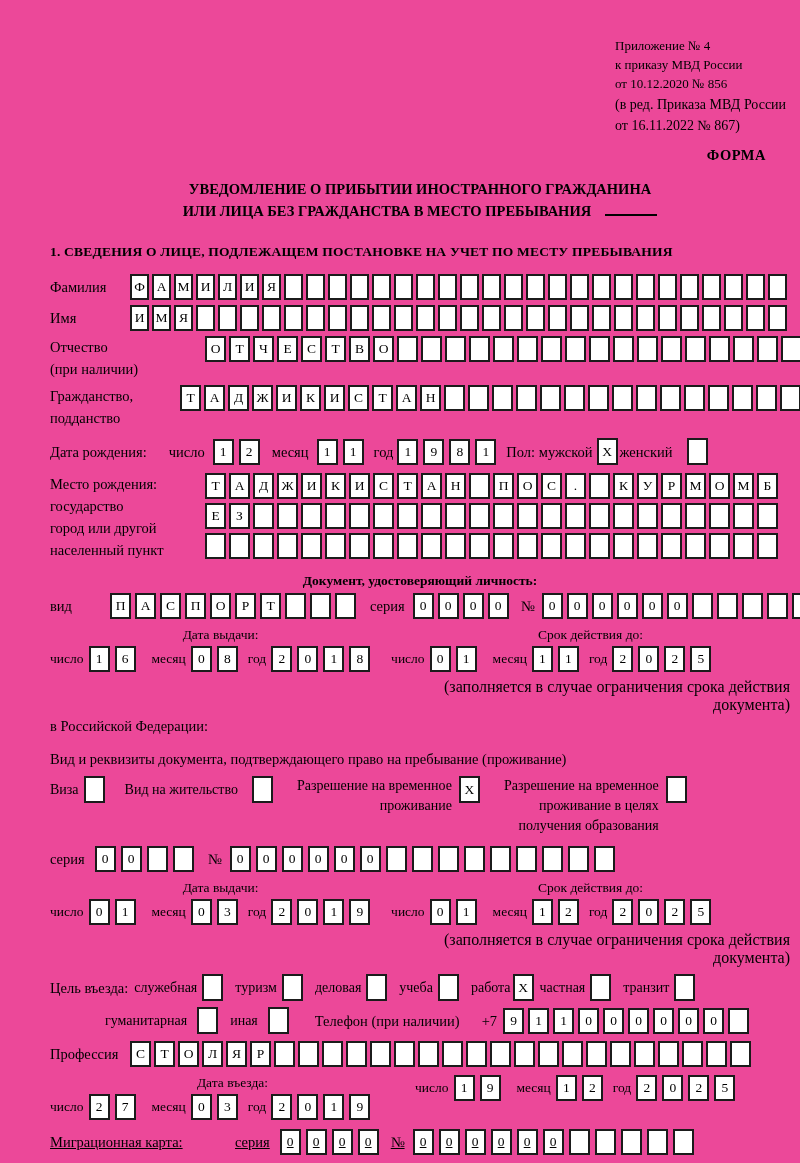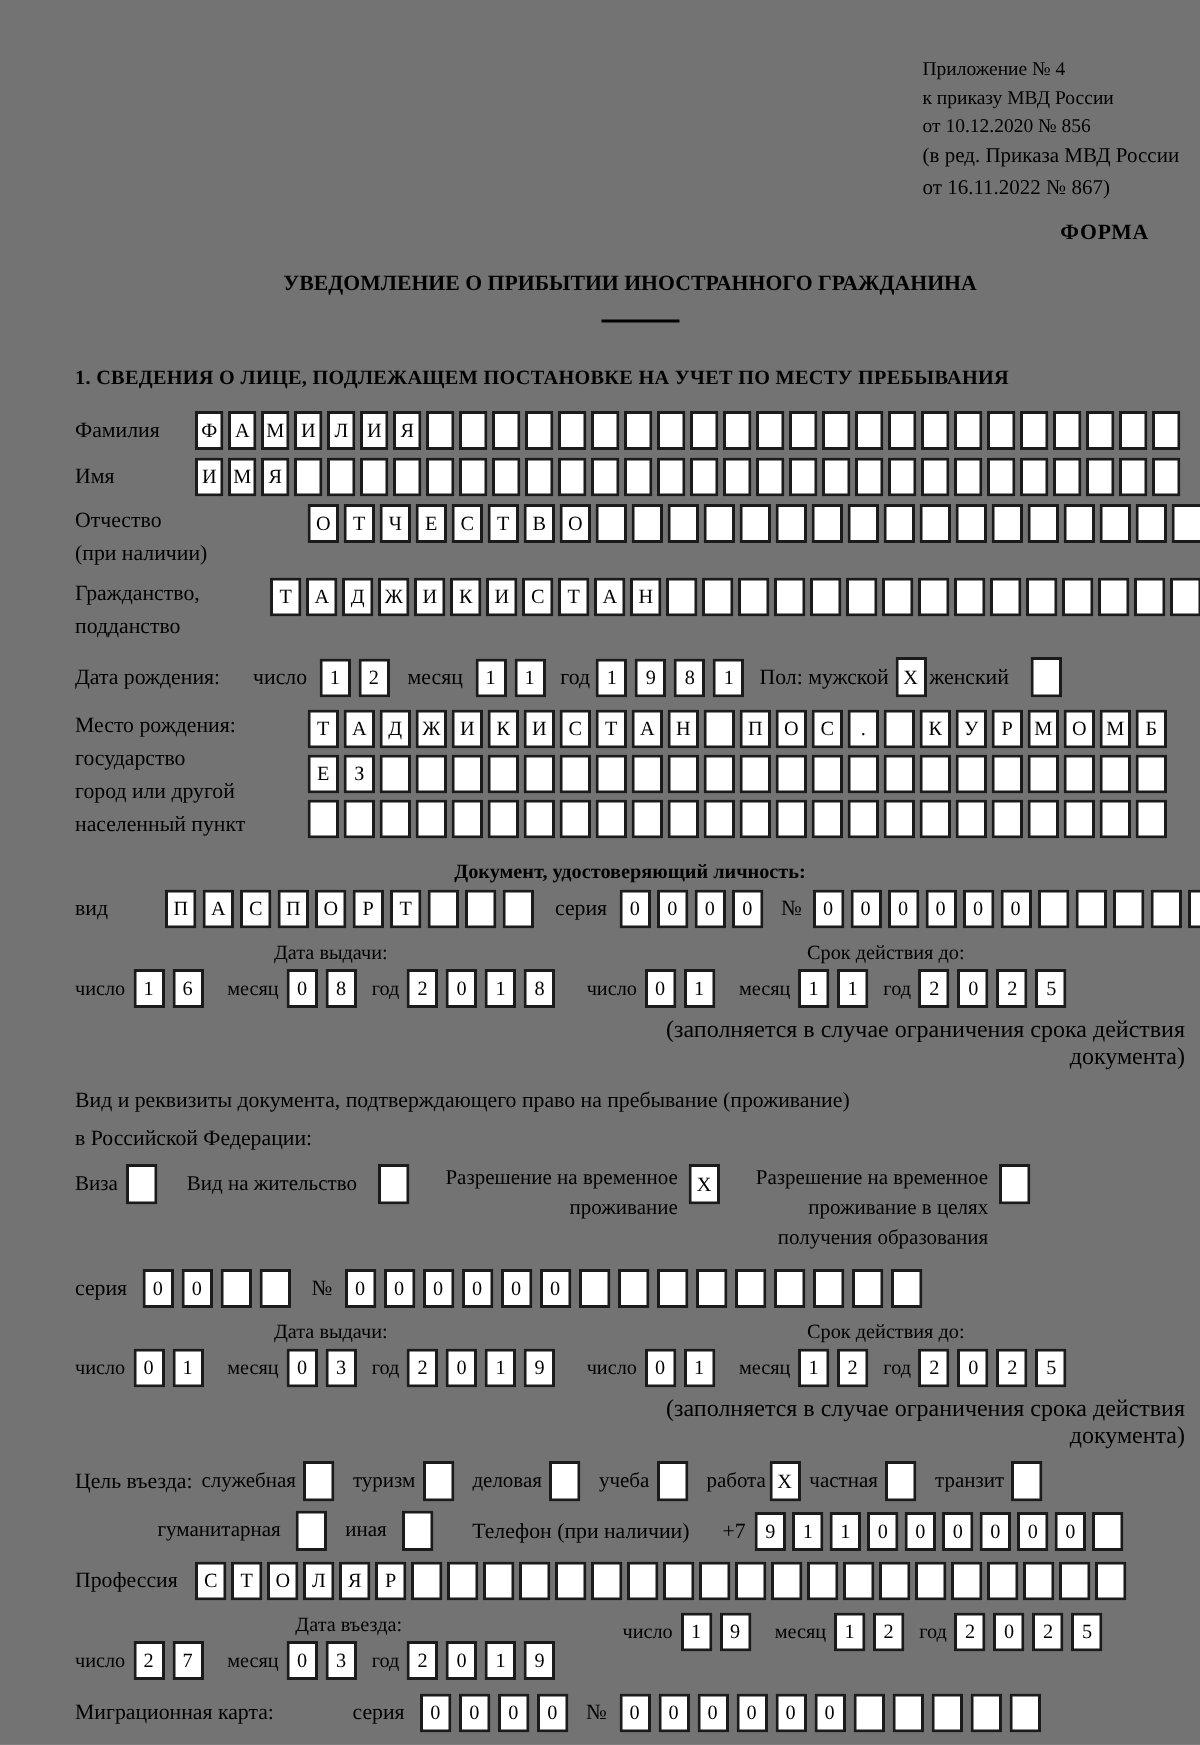--- a/index.html
+++ b/index.html
@@ -1,20 +1,20 @@
 <!DOCTYPE html>
 <html><head>
 <meta charset="utf-8">
 <style>
   html,body{margin:0;padding:0;background:#888;}
   .page{
     position:relative;
     width:800px;height:1163px;
     margin:0 auto;
-    background:#737373;
+    background:#ec4899;
     color:#000;
     font-family:"Liberation Serif","DejaVu Serif",serif;
     overflow:hidden;
     box-sizing:border-box;
     padding:0 10px 0 50px;
   }
   
   .annex{position:absolute;left:615px;top:36px;font-size:13px;line-height:19px;}
   .annex .small2{font-size:14px;line-height:18px;margin-top:3px;}
   .forma{position:absolute;top:147px;right:34px;font-weight:bold;font-size:14.5px;letter-spacing:.5px;}
@@ -63,21 +63,21 @@
     <div>к приказу МВД России</div>
     <div>от 10.12.2020 № 856</div>
     <div class="small2">(в ред. Приказа МВД России</div>
     <div class="small2">от 16.11.2022 № 867)</div>
   </div>
   <div class="forma">ФОРМА</div>
 
   <div class="title">
     <div>УВЕДОМЛЕНИЕ О ПРИБЫТИИ ИНОСТРАННОГО ГРАЖДАНИНА</div>
     <div>
-      <span class="blank-line"></span>
+      <span>ИЛИ ЛИЦА БЕЗ ГРАЖДАНСТВА В МЕСТО ПРЕБЫВАНИЯ</span><span class="blank-line"></span>
     </div>
   </div>
 
   <div class="sec-heading">1. СВЕДЕНИЯ О ЛИЦЕ, ПОДЛЕЖАЩЕМ ПОСТАНОВКЕ НА УЧЕТ ПО МЕСТУ ПРЕБЫВАНИЯ</div>
 
   <div class="row" style="margin-top:14px;">
     <span class="lbl c80">Фамилия</span>
     <span class="cells">
         <span class="cell">Ф</span>
         <span class="cell">А</span>
@@ -415,22 +415,22 @@
             <span class="cell">2</span>
             <span class="cell">0</span>
             <span class="cell">2</span>
             <span class="cell">5</span>
           </span>
       </div>
       <div class="note-right" style="padding-right:0;">(заполняется в случае ограничения срока действия документа)</div>
     </div>
   </div>
 
+  <div class="intro" style="margin-top:0;">в Российской Федерации:</div>
   <div class="intro">Вид и реквизиты документа, подтверждающего право на пребывание (проживание)</div>
-  <div class="intro" style="margin-top:0;">в Российской Федерации:</div>
 
   <div class="row" style="align-items:flex-start;margin-top:4px;">
     <span class="opt">
       <span class="t">Виза</span>
       <span class="cells cb">
           <span class="cell"></span>
         </span>
     </span>
     <span class="opt" style="margin-left:8px;">
       <span class="t" style="margin-right:14px;">Вид на жительство</span>
@@ -681,21 +681,21 @@
         <span class="cells dcell g5">
             <span class="cell">2</span>
             <span class="cell">0</span>
             <span class="cell">2</span>
             <span class="cell">5</span>
           </span>
       </div>
     </div>
   </div>
 
-  <div class="row" style="align-items:flex-start;margin-top:9px;">
+  <div class="row" style="align-items:flex-start;margin-top:9px;text-decoration:underline;">
     <span class="lbl" style="width:185px;">Миграционная карта:</span>
     <span class="lbl" style="margin-right:10px;">серия</span>
     <span class="cells dcell g5">
         <span class="cell">0</span>
         <span class="cell">0</span>
         <span class="cell">0</span>
         <span class="cell">0</span>
       </span>
     <span class="lbl" style="margin:0 8px 0 12px;">№</span>
     <span class="cells dcell g5">

